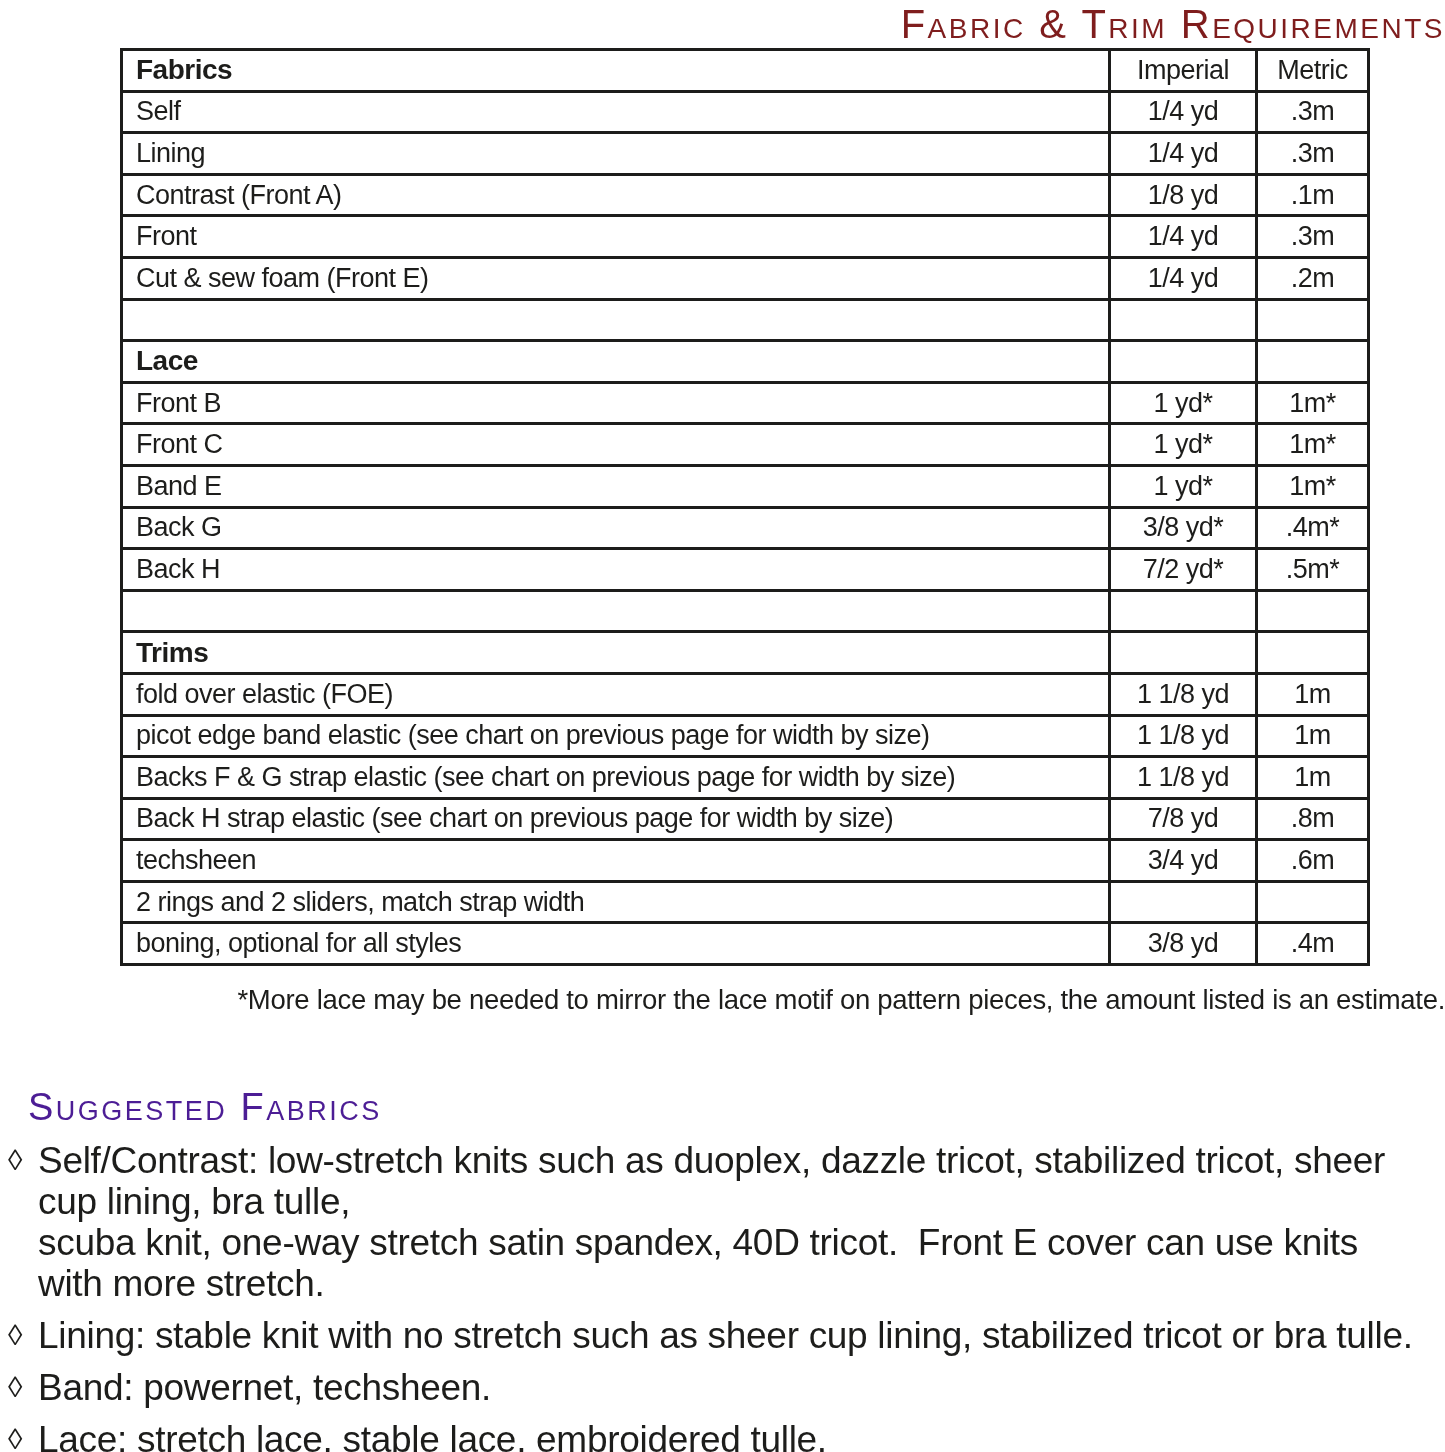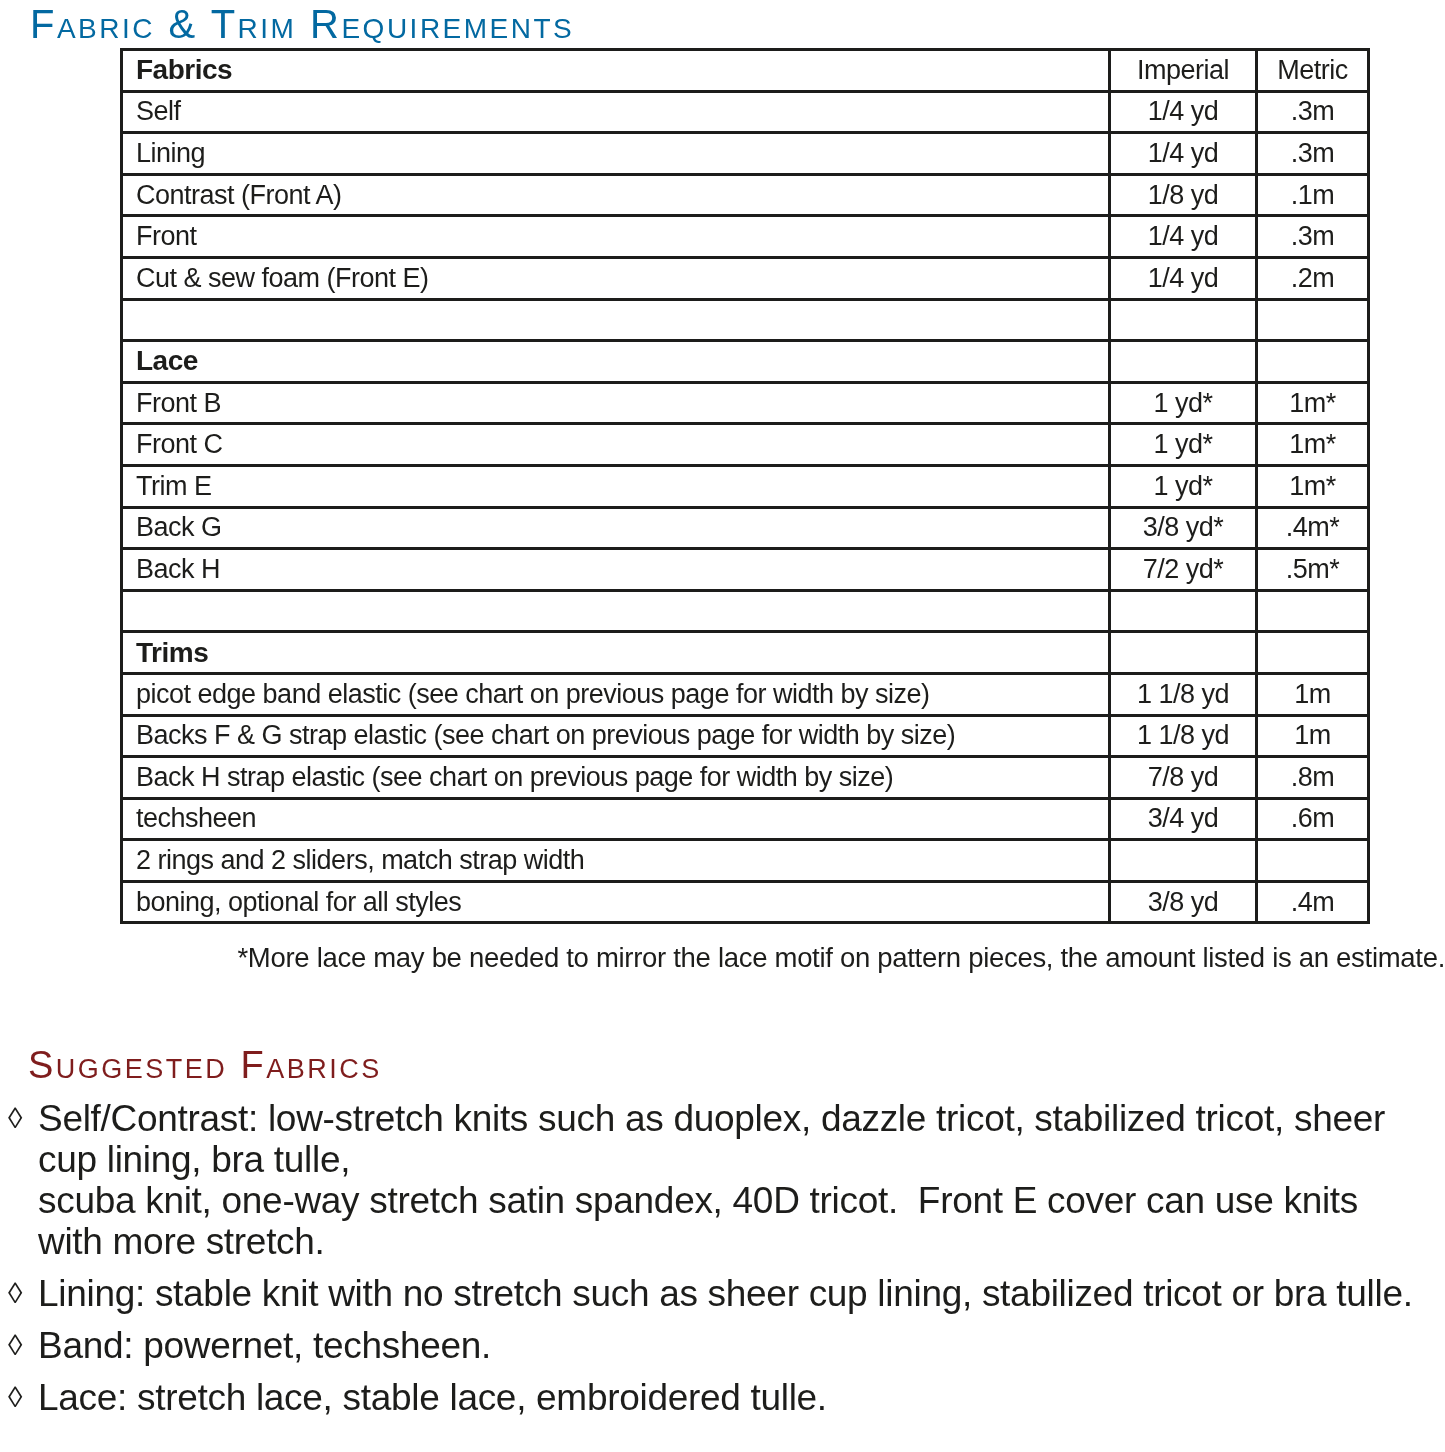--- a/index.html
+++ b/index.html
@@ -16,21 +16,22 @@
     font-family:"Liberation Sans",sans-serif;
     overflow:hidden;
   }
   .title{
     margin:4px 0 0 30px;
     font-size:40px;
     font-weight:400;
     font-variant:small-caps;
     letter-spacing:2.5px;
     line-height:40px;
-    color:#0369a1;
+    color:#7f1d1d;
+    text-align:right;
   }
   .req-table{
     border-collapse:collapse;
     table-layout:fixed;
     margin:4px 5px 0 120px;
     width:1247px;
   }
   .req-table td,.req-table th{
     border:3px solid var(--border);
     height:41.6px;
@@ -55,21 +56,21 @@
     line-height:34px;
     text-align:right;
   }
   .subtitle{
     margin:70px 0 13px 28px;
     font-size:38px;
     font-weight:400;
     font-variant:small-caps;
     letter-spacing:2.5px;
     line-height:40px;
-    color:#7f1d1d;
+    color:#4c1d95;
   }
   .bullet-list{margin:0;}
   .bullet-item{
     display:flex;
     align-items:flex-start;
     margin:0 14px 11px 8px;
   }
   .diamond{
     flex:0 0 30px;
     width:30px;
@@ -143,21 +144,21 @@
           <td class="c-label">Front B</td>
           <td class="c-val">1 yd*</td>
           <td class="c-val">1m*</td>
         </tr>
         <tr>
           <td class="c-label">Front C</td>
           <td class="c-val">1 yd*</td>
           <td class="c-val">1m*</td>
         </tr>
         <tr>
-          <td class="c-label">Trim E</td>
+          <td class="c-label">Band E</td>
           <td class="c-val">1 yd*</td>
           <td class="c-val">1m*</td>
         </tr>
         <tr>
           <td class="c-label">Back G</td>
           <td class="c-val">3/8 yd*</td>
           <td class="c-val">.4m*</td>
         </tr>
         <tr>
           <td class="c-label">Back H</td>
@@ -168,20 +169,25 @@
           <td class="c-label"></td>
           <td class="c-val"></td>
           <td class="c-val"></td>
         </tr>
         <tr>
           <td class="c-label bold">Trims</td>
           <td class="c-val"></td>
           <td class="c-val"></td>
         </tr>
         <tr>
+          <td class="c-label">fold over elastic (FOE)</td>
+          <td class="c-val">1 1/8 yd</td>
+          <td class="c-val">1m</td>
+        </tr>
+        <tr>
           <td class="c-label">picot edge band elastic (see chart on previous page for width by size)</td>
           <td class="c-val">1 1/8 yd</td>
           <td class="c-val">1m</td>
         </tr>
         <tr>
           <td class="c-label">Backs F &amp; G strap elastic (see chart on previous page for width by size)</td>
           <td class="c-val">1 1/8 yd</td>
           <td class="c-val">1m</td>
         </tr>
         <tr>

